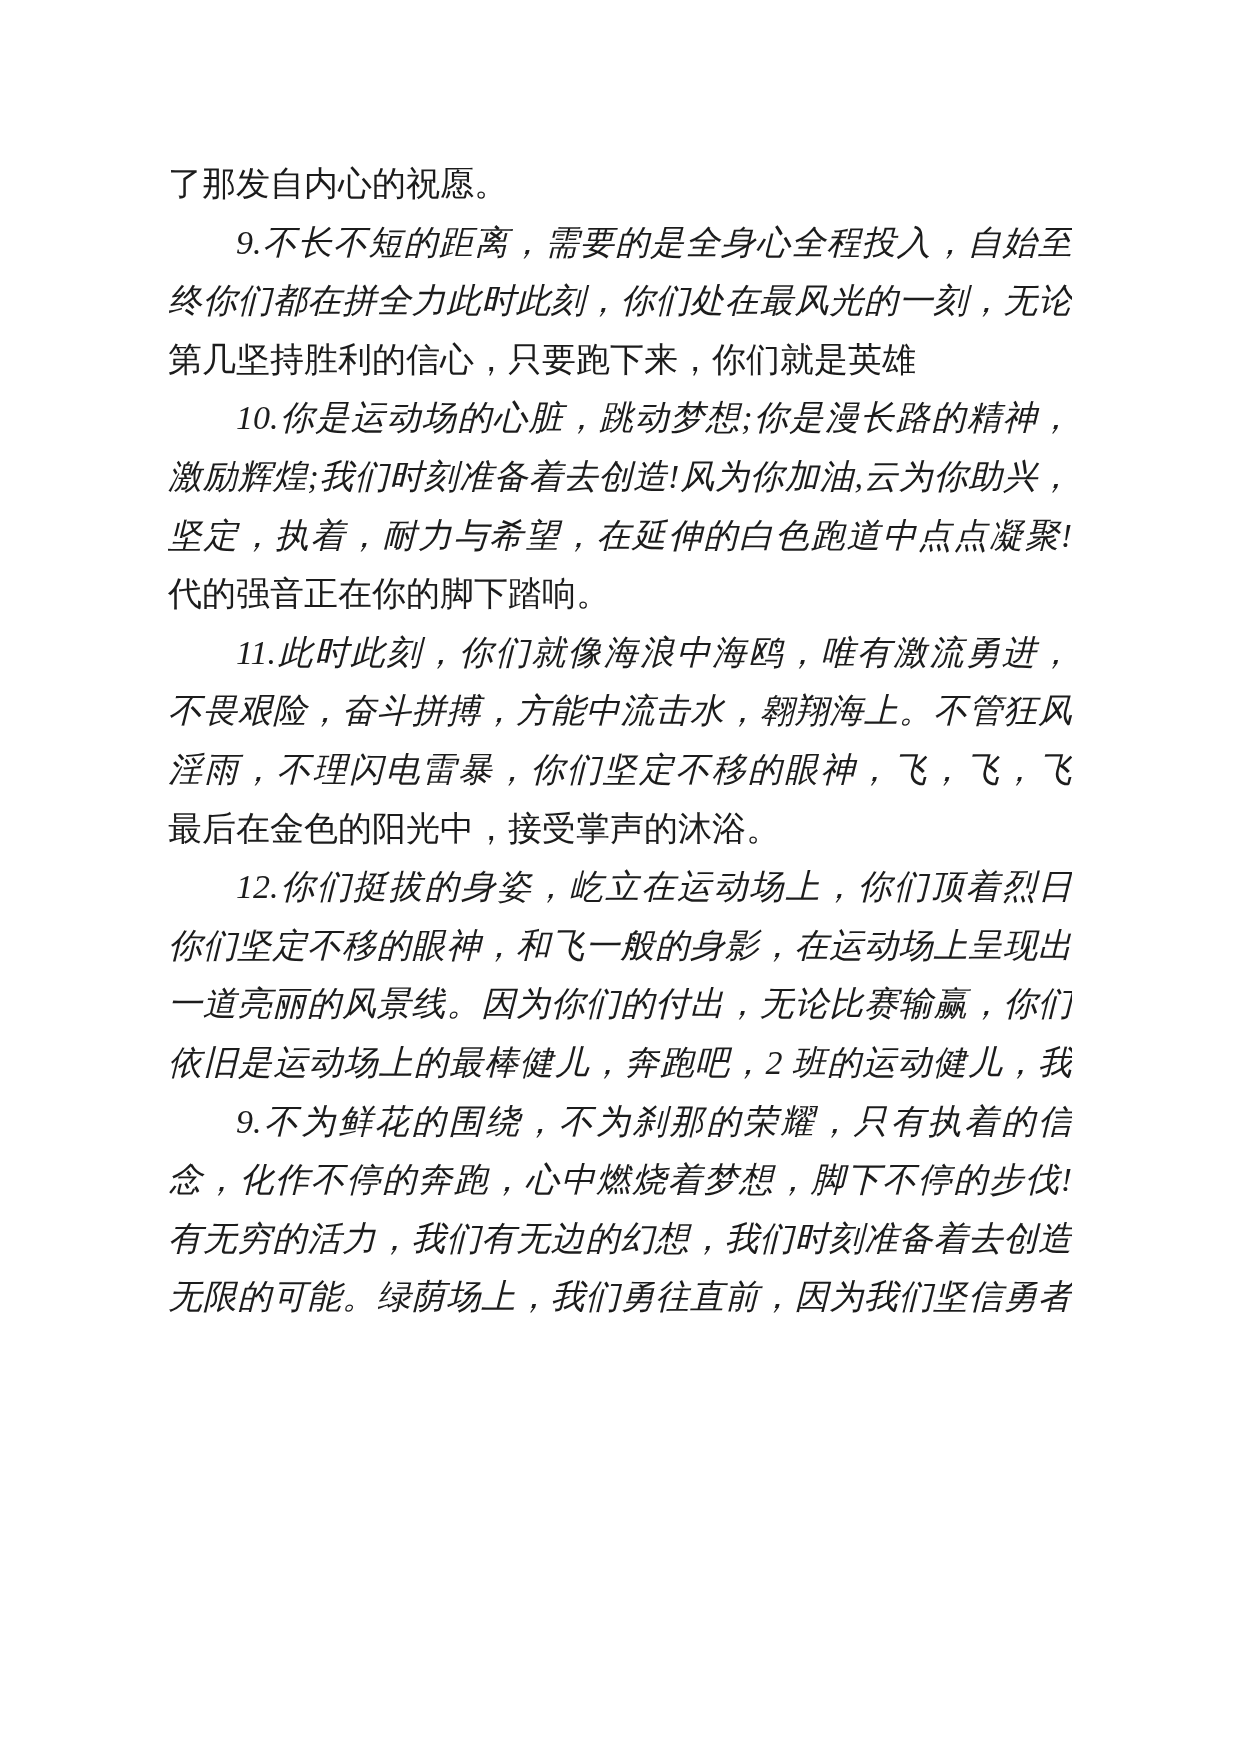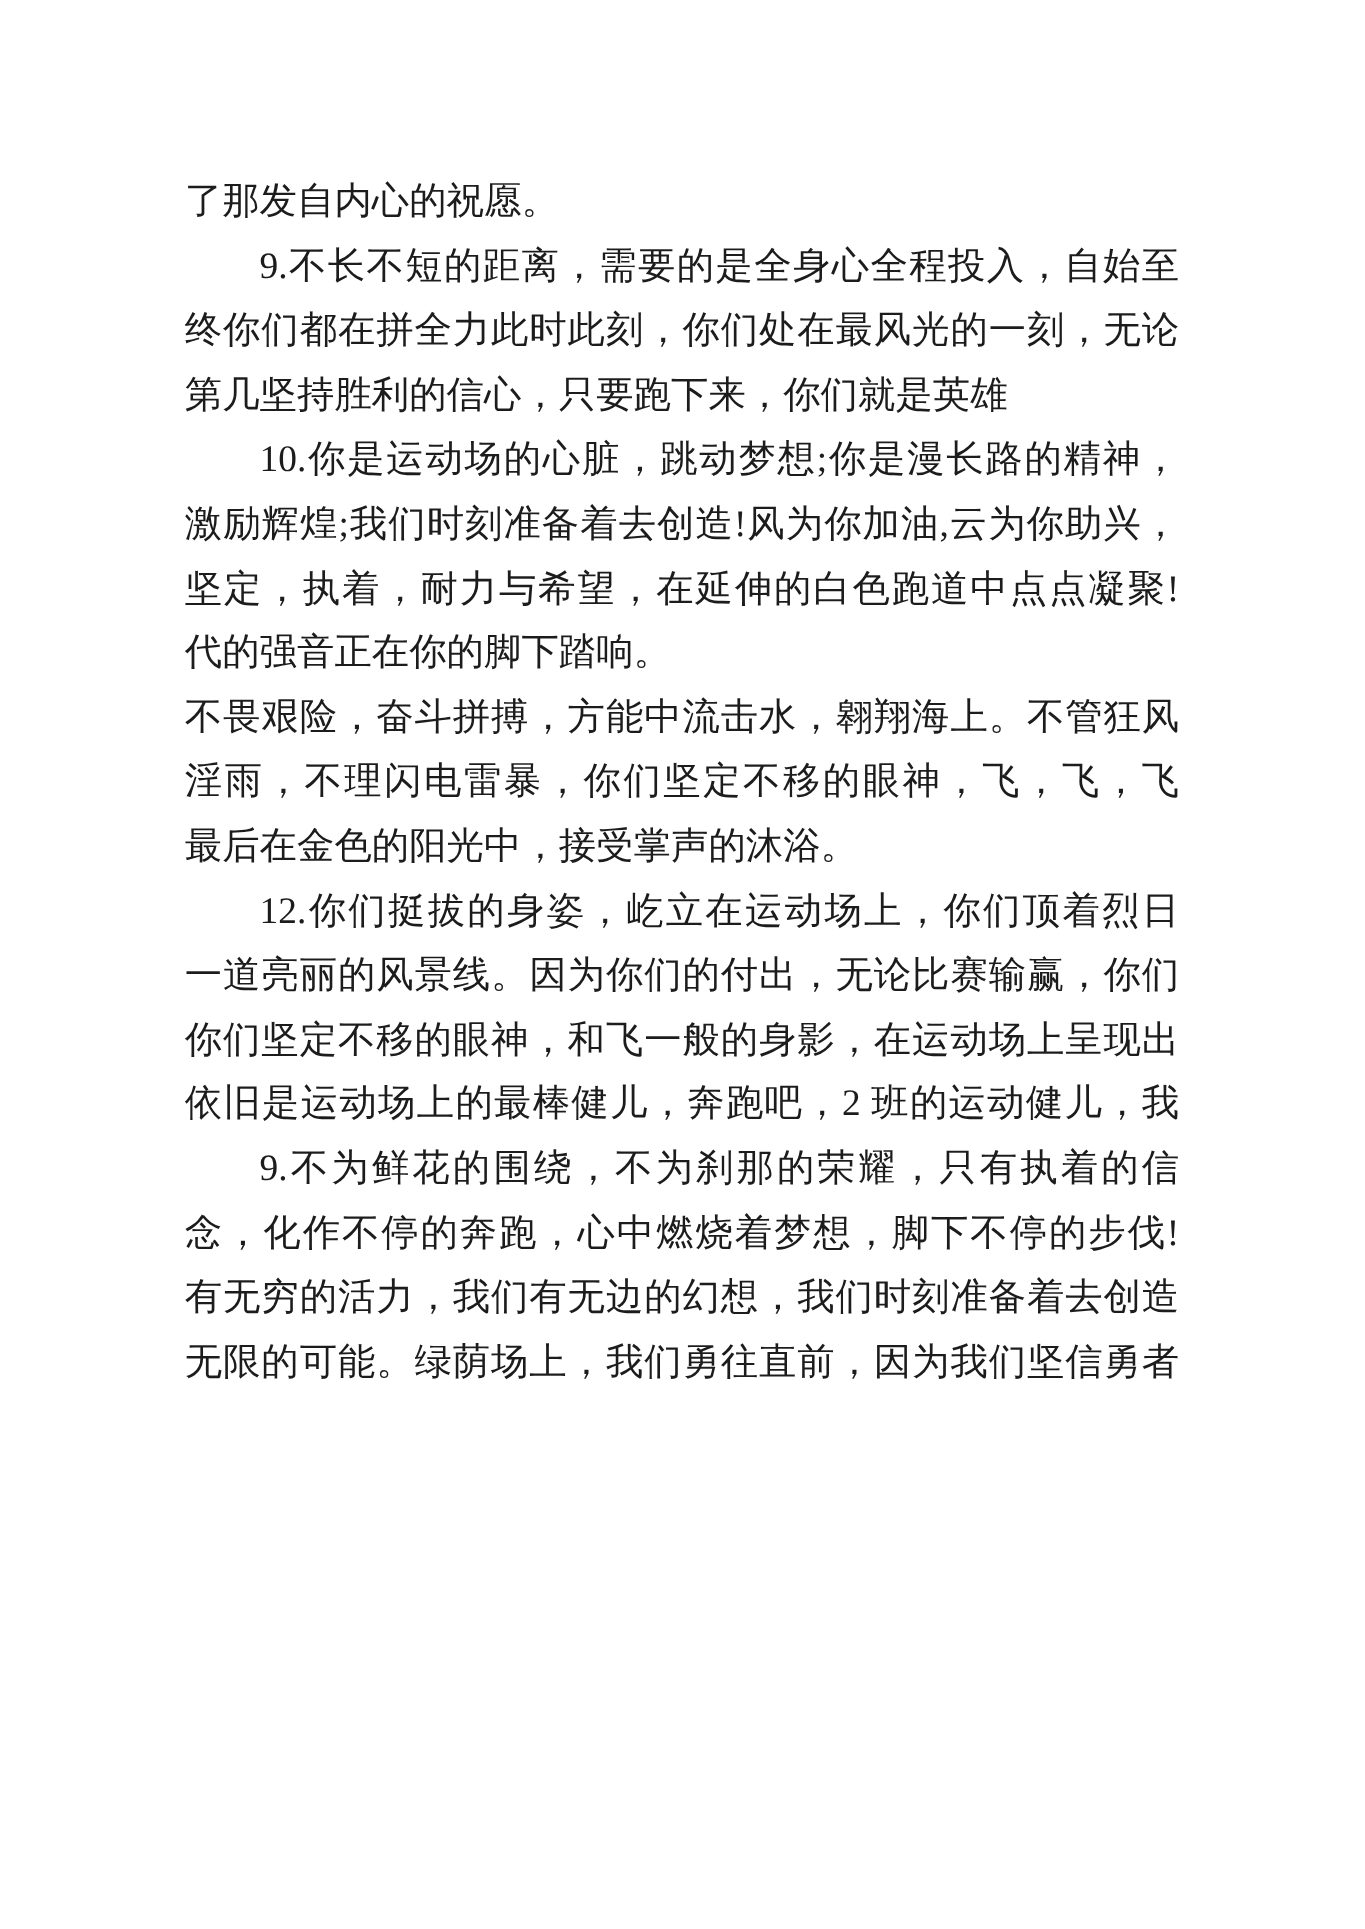--- a/index.html
+++ b/index.html
@@ -28,43 +28,45 @@
   }
   .line {
     height: 58.6px;
     overflow: hidden;
     text-align: justify;
     text-align-last: left;
     white-space: normal;
   }
   .line.fill {
     text-align-last: justify;
+    font-style: italic;
   }
   .line.indent {
     padding-left: 68px;
   }
 </style>
 </head>
 <body>
 
 <div class="page">
   <div class="doc-body">
       <div class="line">了那发自内心的祝愿。</div>
       <div class="line indent fill">9.不长不短的距离，需要的是全身心全程投入，自始至</div>
       <div class="line fill">终你们都在拼全力此时此刻，你们处在最风光的一刻，无论</div>
       <div class="line">第几坚持胜利的信心，只要跑下来，你们就是英雄</div>
       <div class="line indent fill">10.你是运动场的心脏，跳动梦想;你是漫长路的精神，</div>
       <div class="line fill">激励辉煌;我们时刻准备着去创造!风为你加油,云为你助兴，</div>
       <div class="line fill">坚定，执着，耐力与希望，在延伸的白色跑道中点点凝聚!</div>
       <div class="line">代的强音正在你的脚下踏响。</div>
+      <div class="line indent fill">11.此时此刻，你们就像海浪中海鸥，唯有激流勇进，</div>
       <div class="line fill">不畏艰险，奋斗拼搏，方能中流击水，翱翔海上。不管狂风</div>
       <div class="line fill">淫雨，不理闪电雷暴，你们坚定不移的眼神，飞，飞，飞</div>
       <div class="line">最后在金色的阳光中，接受掌声的沐浴。</div>
       <div class="line indent fill">12.你们挺拔的身姿，屹立在运动场上，你们顶着烈日</div>
+      <div class="line fill">你们坚定不移的眼神，和飞一般的身影，在运动场上呈现出</div>
       <div class="line fill">一道亮丽的风景线。因为你们的付出，无论比赛输赢，你们</div>
-      <div class="line fill">你们坚定不移的眼神，和飞一般的身影，在运动场上呈现出</div>
       <div class="line fill">依旧是运动场上的最棒健儿，奔跑吧，2 班的运动健儿，我</div>
       <div class="line indent fill">9.不为鲜花的围绕，不为刹那的荣耀，只有执着的信</div>
       <div class="line fill">念，化作不停的奔跑，心中燃烧着梦想，脚下不停的步伐!</div>
       <div class="line fill">有无穷的活力，我们有无边的幻想，我们时刻准备着去创造</div>
       <div class="line fill">无限的可能。绿荫场上，我们勇往直前，因为我们坚信勇者</div>
     </div>
 </div>
 
 </body></html>

